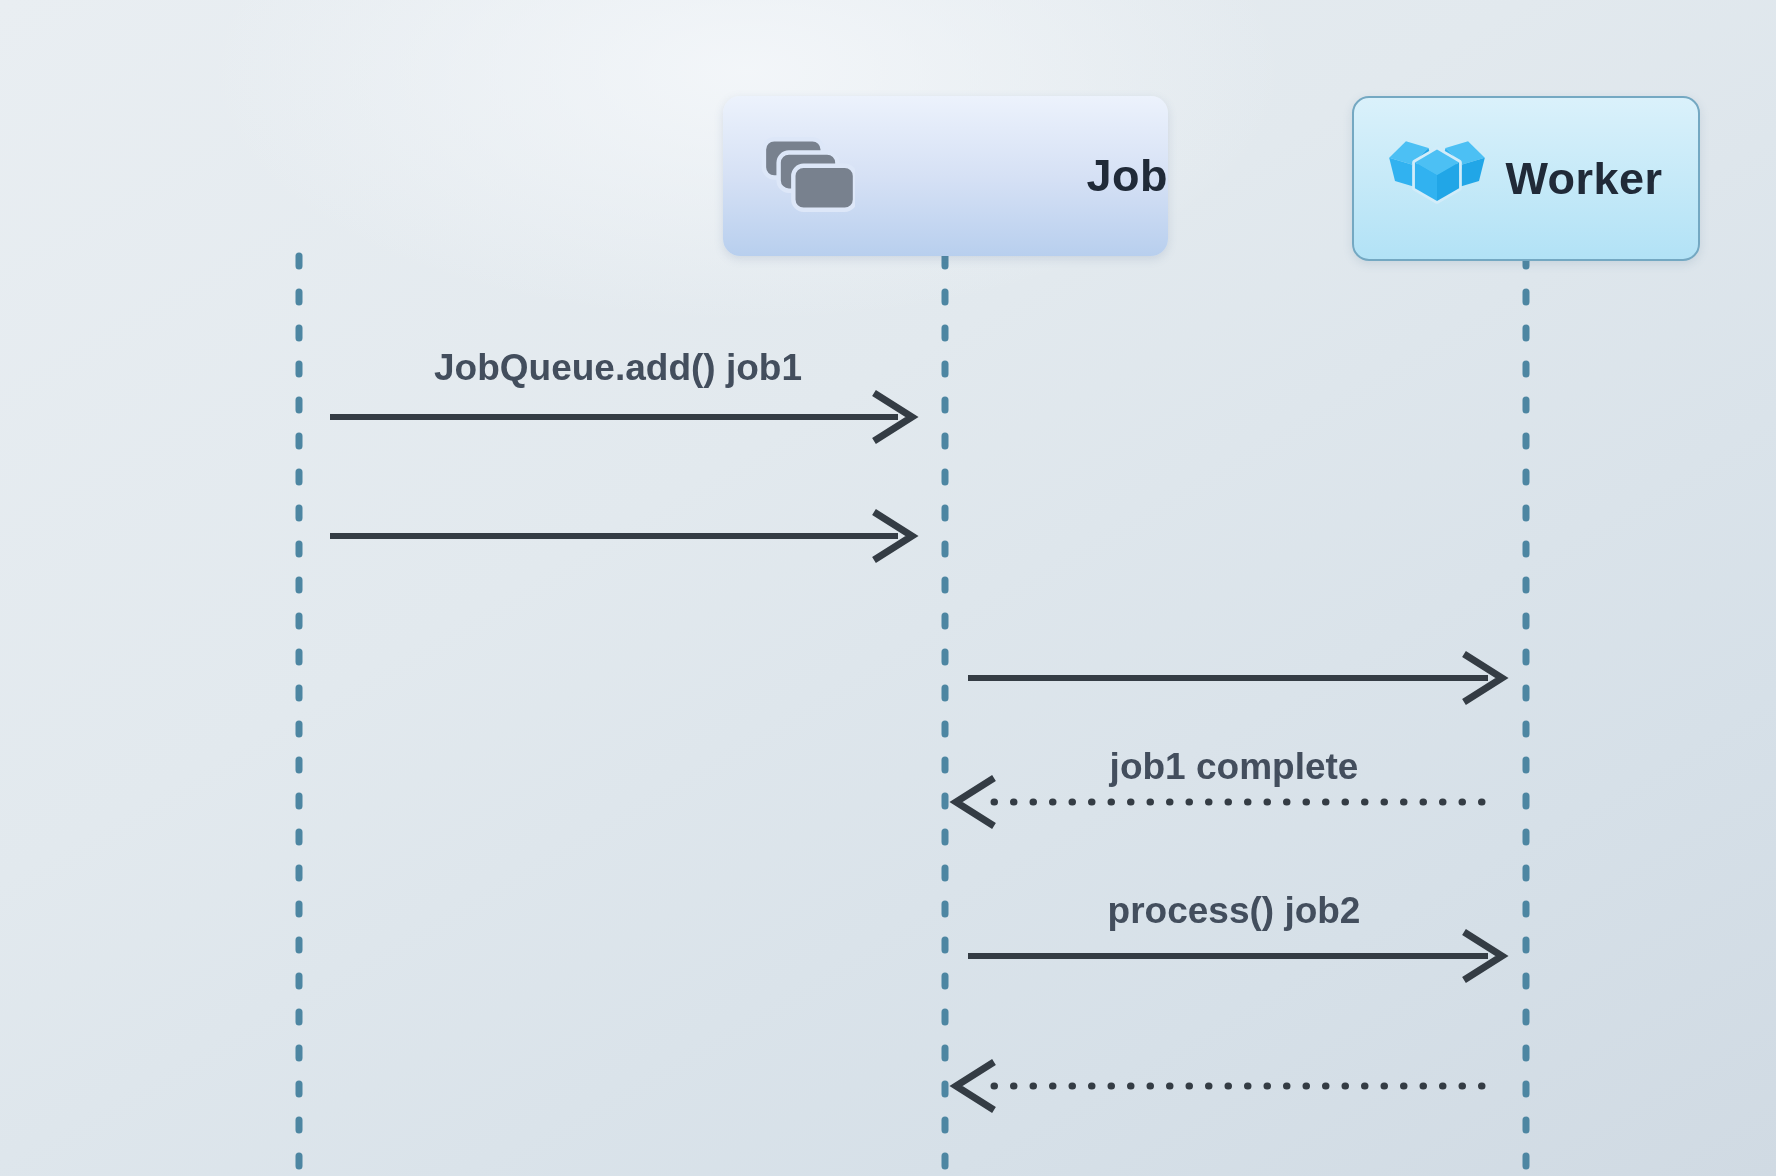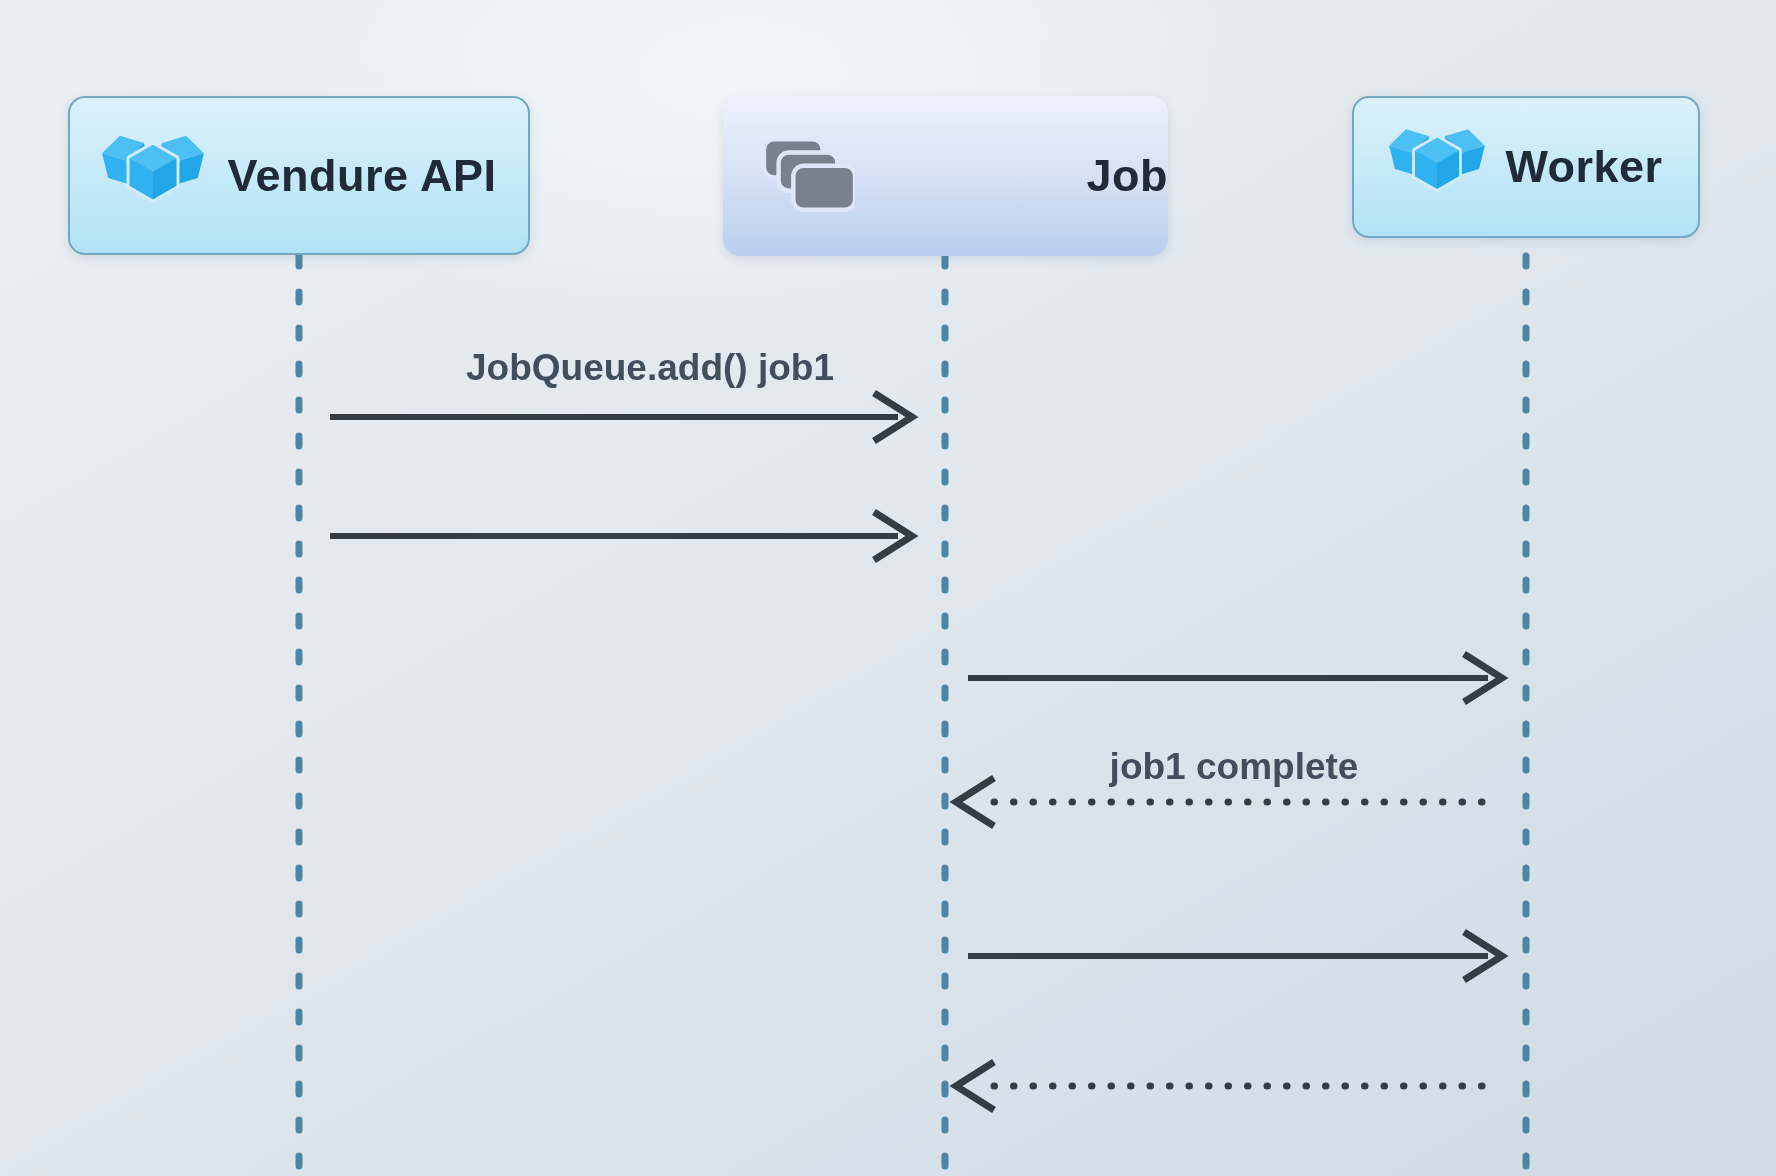--- a/index.html
+++ b/index.html
@@ -43,21 +43,21 @@
   .pbox .plabel {
     font-size: 45px;
     font-weight: 700;
     color: #202a38;
     letter-spacing: 0.5px;
     white-space: nowrap;
   }
   .pbox .picon { display: flex; align-items: center; }
   .box-vendure { left: 68px;  top: 96px; width: 462px; height: 159px; justify-content: center; gap: 24px; }
   .box-job     { left: 723px; top: 96px; width: 445px; height: 160px; justify-content: space-between; padding-left: 38px; gap: 12px; }
-  .box-worker  { left: 1352px; top: 96px; width: 348px; height: 142px; justify-content: center; gap: 20px; }
+  .box-worker  { left: 1352px; top: 96px; width: 348px; height: 165px; justify-content: center; gap: 20px; }
   .msg-label {
     position: absolute;
     transform: translate(-50%, -50%);
     font-size: 37px;
     font-weight: 700;
     color: #434e5d;
     white-space: nowrap;
   }
 </style>
 </head>
@@ -95,41 +95,20 @@
       <line x1="968" y1="956" x2="1488" y2="956" stroke="#343c44" stroke-width="6"></line>
       <polyline points="1464,932 1502,956 1464,980" fill="none" stroke="#343c44" stroke-width="7" stroke-linejoin="miter"></polyline>
     </g>
 
     <g>
       <line x1="994" y1="1086" x2="1490" y2="1086" stroke="#343c44" stroke-width="7" stroke-linecap="round" stroke-dasharray="0.5 19"></line>
       <polyline points="994,1062 956,1086 994,1110" fill="none" stroke="#343c44" stroke-width="7" stroke-linejoin="miter"></polyline>
     </g>
   </svg>
 
-  <div class="pbox cyan box-vendure">
-    <span class="picon">
-      <svg width="102" height="98" viewBox="0 0 104 100" xmlns="http://www.w3.org/2000/svg">
-        <g transform="rotate(-14 26 40)">
-          <path d="M26,8 L48,21 L26,34 L4,21 Z" fill="#4cc0f4"></path>
-          <path d="M4,21 L26,34 L26,60 L4,47 Z" fill="#31b2f0"></path>
-          <path d="M48,21 L26,34 L26,60 L48,47 Z" fill="#21a6e7"></path>
-        </g>
-        <g transform="rotate(14 78 40)">
-          <path d="M78,8 L100,21 L78,34 L56,21 Z" fill="#4cc0f4"></path>
-          <path d="M56,21 L78,34 L78,60 L56,47 Z" fill="#31b2f0"></path>
-          <path d="M100,21 L78,34 L78,60 L100,47 Z" fill="#21a6e7"></path>
-        </g>
-        <path d="M52,18 L76,32 L76,60 L52,74 L28,60 L28,32 Z" fill="#2fb0ee" stroke="#d2ecf9" stroke-width="6" stroke-linejoin="round"></path>
-        <path d="M52,18 L76,32 L52,46 L28,32 Z" fill="#4cc0f4"></path>
-        <path d="M28,32 L52,46 L52,74 L28,60 Z" fill="#31b2f0"></path>
-        <path d="M76,32 L52,46 L52,74 L76,60 Z" fill="#21a6e7"></path>
-      </svg>
-    </span>
-    <span class="plabel">Vendure API</span>
-  </div>
 
   <div class="pbox periwinkle box-job">
     <span class="picon">
       <svg width="94" height="80" viewBox="0 0 64 54" xmlns="http://www.w3.org/2000/svg">
         <g fill="#78818e" stroke="#dde7f8" stroke-width="3">
           <rect x="2" y="2" width="40" height="26" rx="7"></rect>
           <rect x="12" y="11" width="40" height="26" rx="7"></rect>
           <rect x="22" y="20" width="42" height="30" rx="7"></rect>
         </g>
       </svg>
@@ -152,21 +131,22 @@
         </g>
         <path d="M52,18 L76,32 L76,60 L52,74 L28,60 L28,32 Z" fill="#2fb0ee" stroke="#d2ecf9" stroke-width="6" stroke-linejoin="round"></path>
         <path d="M52,18 L76,32 L52,46 L28,32 Z" fill="#4cc0f4"></path>
         <path d="M28,32 L52,46 L52,74 L28,60 Z" fill="#31b2f0"></path>
         <path d="M76,32 L52,46 L52,74 L76,60 Z" fill="#21a6e7"></path>
       </svg>
     </span>
     <span class="plabel">Worker</span>
   </div>
 
-  <div class="msg-label" style="left:618px; top:368px;margin-left:32px;">JobQueue.add() job1</div>
+  <div class="msg-label" style="left:618px; top:368px;">JobQueue.add() job1</div>
 
 
 
   <div class="msg-label" style="left:1234px; top:767px;">job1 complete</div>
 
+  <div class="msg-label" style="left:1234px; top:911px;">process() job2</div>
 
 
 </div>
 
 </body></html>

